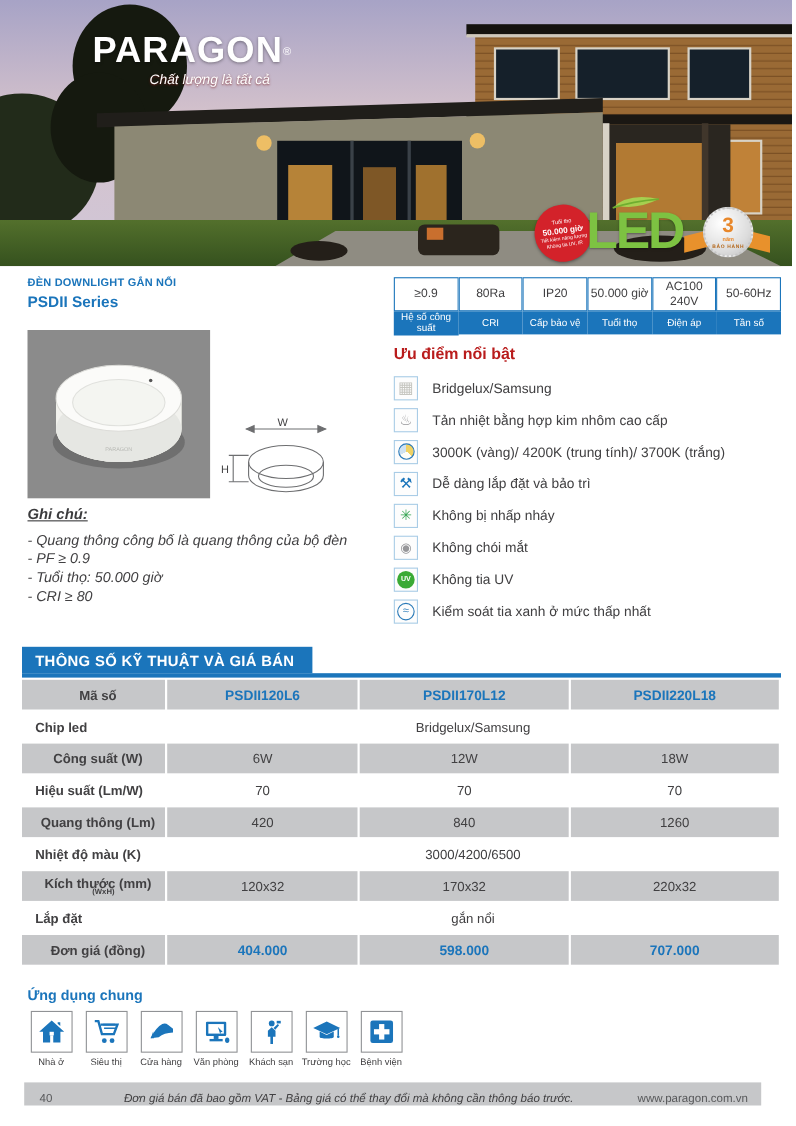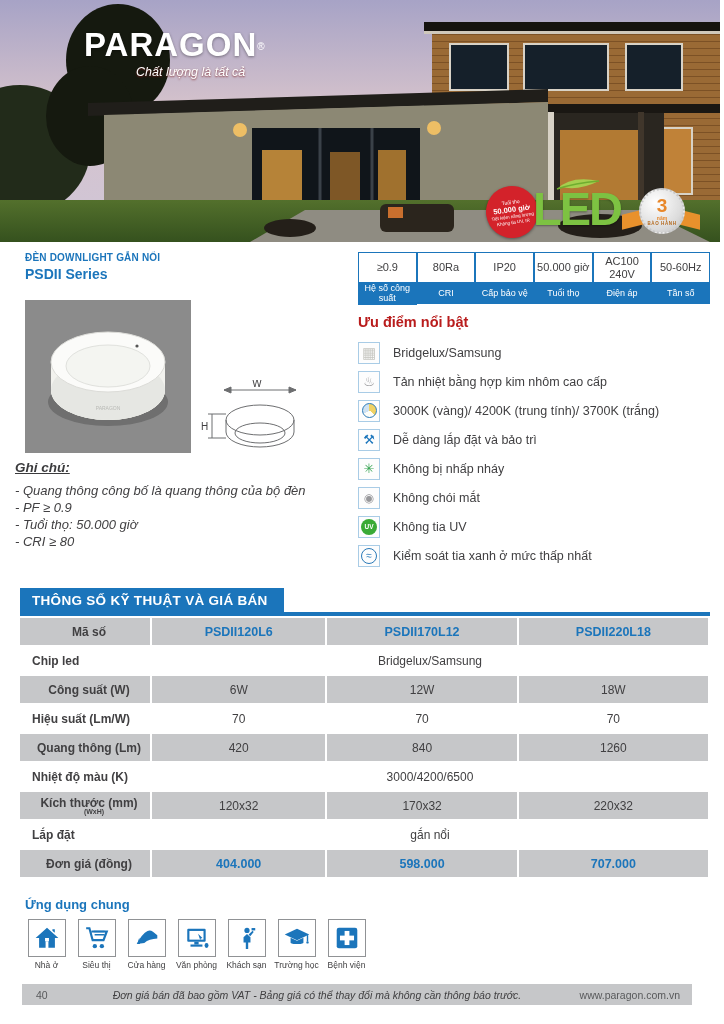--- a/index.html
+++ b/index.html
@@ -50,21 +50,21 @@
     line-height:1.12; min-height:31px; display:flex; align-items:center; justify-content:center;
     text-align:center; padding:1px 2px; }
   .badge .blab { background:#1b75bb; color:#fff; font-size:9px; line-height:1.1; min-height:21px;
     display:flex; align-items:center; justify-content:center; text-align:center; padding:1px 2px; }
 
   
   .product-box { position:absolute; left:25px; top:300px; width:166px; height:153px; background:#8b8b8b; }
   .dim { position:absolute; left:200px; top:380px; }
 
   
-  .notes { position:absolute; left:15px; top:460px; width:322px; color:#414042; font-style:italic; }
+  .notes { position:absolute; left:25px; top:460px; width:322px; color:#414042; font-style:italic; }
   .notes h3 { font-size:13.5px; font-weight:bold; text-decoration:underline; margin-bottom:7px; color:#3b3b3d; }
   .notes .nitem { font-size:13px; line-height:1.32; padding-left:8px; text-indent:-8px; }
 
   
   .features { position:absolute; left:358px; top:314px; width:356px; }
   .features h3 { color:#b91c1c; font-size:14.5px; font-weight:bold; margin-bottom:11px; }
   .feat { display:flex; align-items:center; gap:13px; height:23px; margin-bottom:6px; }
   .fic { width:22px; height:22px; border:1px solid #a9cce6; background:#fdfdfd; flex:none;
     display:flex; align-items:center; justify-content:center; }
   .ftxt { font-size:12.5px; color:#414042; }
@@ -97,21 +97,21 @@
   .apps { position:absolute; left:25px; top:897px; }
   .apps h3 { color:#1b75bb; font-size:13px; font-weight:bold; margin-bottom:7px; }
   .apps .row { display:flex; gap:7px; }
   .app { width:43px; display:flex; flex-direction:column; align-items:center; }
   .app .box { width:38px; height:38px; border:1px solid #909295; background:#fff;
     display:flex; align-items:center; justify-content:center; }
   .app .alab { font-size:8.5px; color:#414042; margin-top:3px; white-space:nowrap; }
 
   
   .footer { position:absolute; left:22px; top:984px; width:670px; height:21px; background:#c6c7c9;
-    display:flex; align-items:center; font-size:10.5px; color:#414042; }
+    display:flex; align-items:flex-end; font-size:10.5px; color:#414042; }
   .fpage { width:60px; padding-left:14px; color:#58595b; }
   .fnote { flex:1; text-align:center; font-style:italic; }
   .fsite { width:140px; text-align:right; padding-right:12px; color:#58595b; text-decoration:none; }
 </style>
 </head>
 <body>
 
 <div class="page">
 
   <div class="hero">

